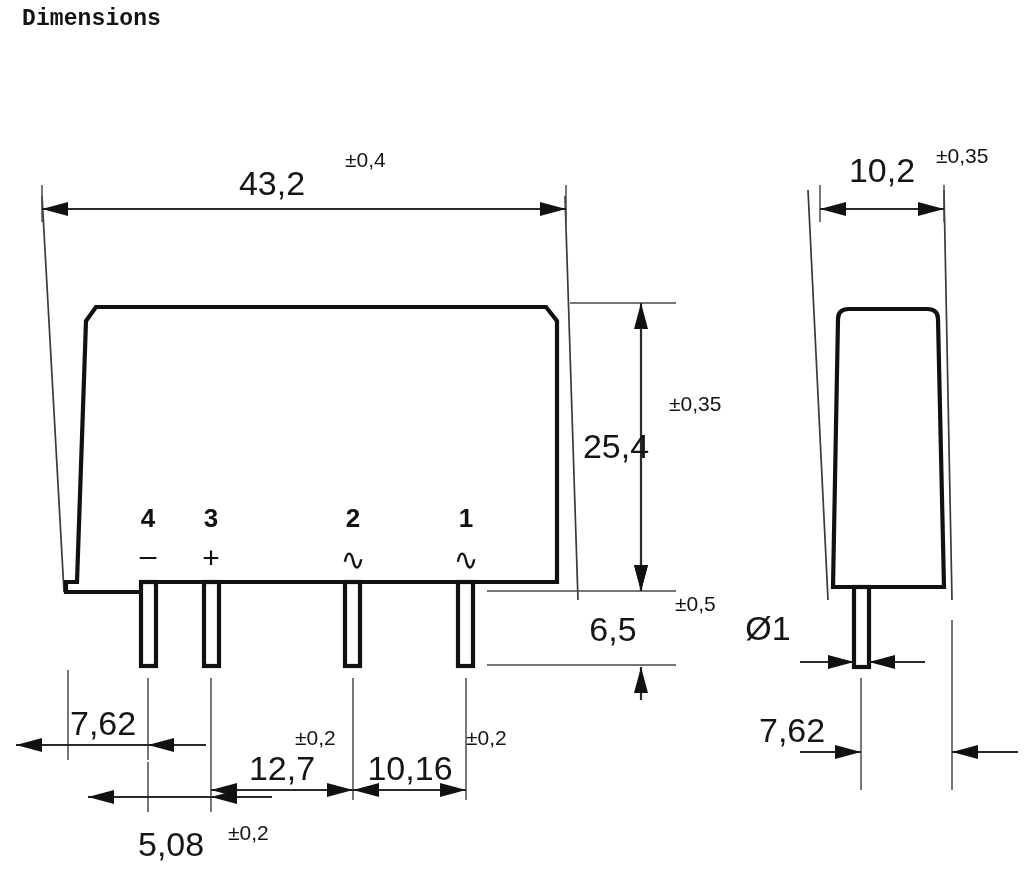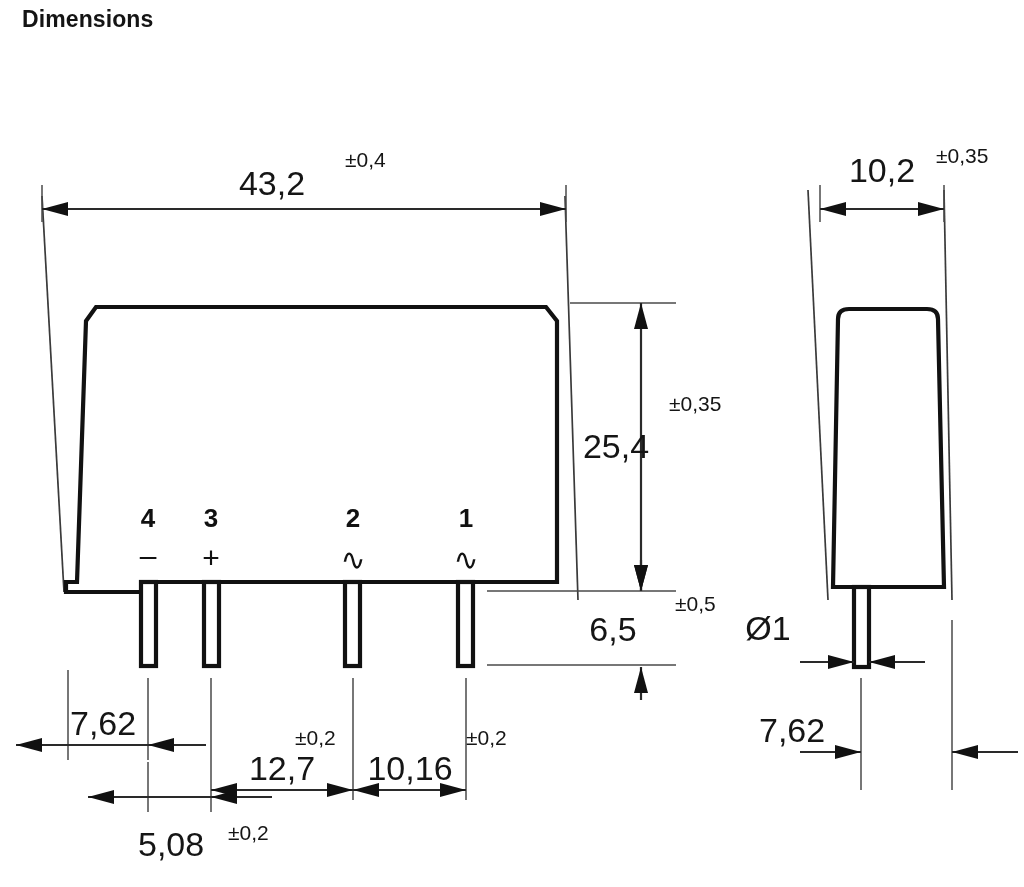--- a/index.html
+++ b/index.html
@@ -16,20 +16,21 @@
     overflow: hidden;
   }
   #page-title {
     position: absolute;
     left: 22px;
     top: 6px;
     font-size: 23px;
     font-weight: bold;
     letter-spacing: 0.1px;
     color: #141414;
+    font-family: Liberation Mono, monospace;
   }
   #drawing-area {
     position: absolute;
     left: 0;
     top: 0;
     width: 1024px;
     height: 887px;
   }
   svg { display: block; }
   .dim-txt {

